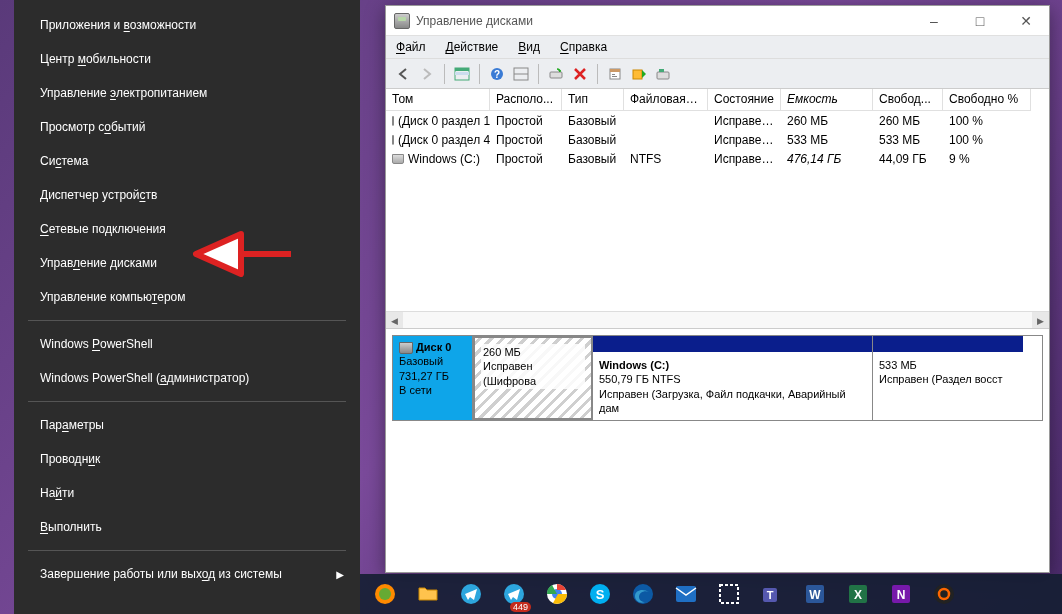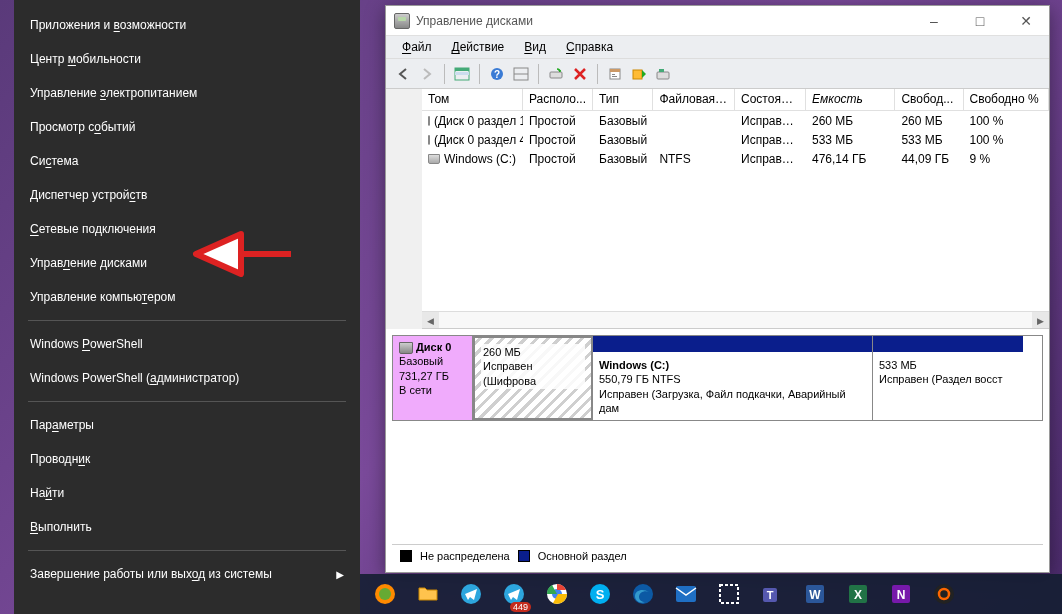--- a/index.html
+++ b/index.html
@@ -1,59 +1,59 @@
 <!DOCTYPE html>
 <html><head>
 <meta charset="utf-8">
 <style>
   * { box-sizing: border-box; margin: 0; padding: 0; font-family: "Segoe UI", Tahoma, sans-serif; }
   body { width: 1062px; height: 614px; background: linear-gradient(135deg, #5a3a7a 0%, #7a4a9a 50%, #4a2a6a 100%); overflow: hidden; position: relative; }
 
   
   .context-menu { position: absolute; left: 14px; top: 0; width: 346px; height: 614px; background: #2c2c2c; color: #fff; padding: 8px 0; }
-  .context-menu .item { padding: 10px 16px; font-size: 12px; cursor: default; position: relative; }
+  .context-menu .item { padding: 10px 26px; font-size: 12px; cursor: default; position: relative; }
   .context-menu .item .ul { text-decoration: underline; text-underline-offset: 2px; }
   .context-menu .sep { height: 1px; background: #555; margin: 6px 14px; }
   .context-menu .sub-arrow { position: absolute; right: 16px; top: 50%; transform: translateY(-50%); font-size: 10px; }
 
   
   .anno-arrow { position: absolute; left: 186px; top: 226px; pointer-events: none; }
 
   
   .dm-window { position: absolute; left: 385px; top: 5px; width: 665px; height: 568px; background: #f0f0f0; border: 1px solid #9a9a9a; box-shadow: 0 4px 18px rgba(0,0,0,.4); display: flex; flex-direction: column; }
   .dm-title { height: 30px; display: flex; align-items: center; padding-left: 8px; font-size: 12px; color: #555; background: #fff; border-bottom: 1px solid #e0e0e0; }
   .dm-title .icon { width: 16px; height: 16px; margin-right: 6px; background: linear-gradient(#ccc,#888); border: 1px solid #666; border-radius: 2px; position: relative; }
   .dm-title .icon::after { content:""; position:absolute; top:3px; left:3px; right:3px; height:4px; background:#b7d7a8; border-radius:1px;}
   .win-btns { margin-left: auto; display: flex; }
   .win-btn { width: 46px; height: 30px; display: flex; align-items: center; justify-content: center; font-size: 14px; color: #555; }
 
-  .menu-bar { height: 23px; display: flex; align-items: center; padding-left: 6px; font-size: 12px; background: #eceef1; border-bottom: 1px solid #ddd; }
+  .menu-bar { height: 23px; display: flex; align-items: center; font-size: 12px; background: #eceef1; border-bottom: 1px solid #ddd; }
   .menu-bar .mb { padding: 3px 10px; }
   .menu-bar .mb .ul { text-decoration: underline; text-underline-offset: 2px; }
 
   .toolbar { height: 30px; display: flex; align-items: center; padding: 0 6px; gap: 2px; background: #eceef1; border-bottom: 1px solid #ccc; }
   .tb { width: 22px; height: 22px; display: flex; align-items: center; justify-content: center; font-size: 13px; border: 1px solid transparent; }
   .tb svg { width: 16px; height: 16px; }
   .tb-sep { width: 1px; height: 20px; background: #bbb; margin: 0 4px; }
 
-  .vol-table { flex: 0 0 auto; background: #fff; border-bottom: 1px solid #ccc; height: 240px; overflow: hidden; position: relative; margin-left: 36px; }
+  .vol-table { flex: 0 0 auto; background: #fff; border-bottom: 1px solid #ccc; height: 240px; overflow: hidden; position: relative; }
   .vol-head { display: flex; height: 22px; font-size: 12px; }
   .vol-head .col { border-right: 1px solid #e0e0e0; border-bottom: 1px solid #e0e0e0; padding: 3px 6px; background: #fff; white-space: nowrap; overflow: hidden; text-overflow: ellipsis; }
   .vol-rows .row { display: flex; font-size: 12px; height: 19px; align-items: center; }
   .vol-rows .cell { padding: 0 6px; white-space: nowrap; overflow: hidden; text-overflow: ellipsis; }
   .vol-rows .cell.first { display: flex; align-items: center; gap: 4px; }
   .disk-ico { width: 12px; height: 10px; background: linear-gradient(#ddd,#aaa); border: 1px solid #888; border-radius: 0 0 2px 2px; }
 
   .hscroll { position: absolute; bottom: 0; left:0; right:0; height: 17px; background: #f0f0f0; display:flex; border-top:1px solid #ddd;}
   .hscroll .arrow { width: 17px; height: 17px; background: #e8e8e8; display:flex;align-items:center;justify-content:center;font-size:9px;color:#666;}
   .hscroll .track { flex:1; background:#f8f8f8;}
 
   .disk-graph { flex: 1; background: #fff; padding: 6px; display: flex; flex-direction: column; }
   .disk-row { display: flex; height: 86px; border: 1px solid #888; margin-bottom: 8px; }
-  .disk-info { width: 80px; padding: 4px 6px; border-right: 1px solid #888; font-size: 11px; line-height: 1.3; background:#f0abfc;}
+  .disk-info { width: 80px; padding: 4px 6px; border-right: 1px solid #888; font-size: 11px; line-height: 1.3; background:#0ea5e9;}
   .disk-info .b { font-weight: bold; }
   .disk-info .di-ico { display:inline-block; width:14px;height:12px;background:linear-gradient(#ccc,#888);border:1px solid #666;border-radius:0 0 2px 2px;margin-right:3px;vertical-align:middle;}
   .parts { flex:1; display:flex; }
   .part { border-right: 1px solid #888; padding: 4px 6px; font-size: 11px; line-height: 1.3; position: relative; overflow:hidden;}
   .part:last-child { border-right: none; }
   .part .bar { position: absolute; top:0; left:0; right:0; height:16px; background:#0a1e8c; }
   .part.hatched { background: repeating-linear-gradient(-45deg,#fff,#fff 5px,#cfcfcf 5px,#cfcfcf 8px); border:2px solid #888;}
   .part.hatched .txt { background: rgba(255,255,255,.85); padding:1px 2px; position:relative;}
   .part .txt { position: relative; margin-top: 18px; }
   .part.hatched .txt{margin-top:2px;}
@@ -224,21 +224,21 @@
         </div>
         <div class="row">
           <div class="cell first" style="width: 104px;">
             <span class="disk-ico"></span>
             <span>Windows (C:)</span>
           </div>
           <div class="cell" style="width: 72px;">Простой</div>
           <div class="cell" style="width: 62px;">Базовый</div>
           <div class="cell" style="width: 84px;">NTFS</div>
           <div class="cell" style="width: 73px;">Исправен...</div>
-          <div class="cell" style="width: 92px;">476,14 ГБ</div>
+          <div class="cell" style="width: 92px; font-style: italic;">476,14 ГБ</div>
           <div class="cell" style="width: 70px;">44,09 ГБ</div>
           <div class="cell" style="width: 88px;">9 %</div>
         </div>
       </div>
     <div class="hscroll">
       <div class="arrow">◀</div>
       <div class="track"></div>
       <div class="arrow">▶</div>
     </div>
   </div>
@@ -268,26 +268,20 @@
           </div>
           <div class="part" style="flex: 0 0 150px;">
             <div class="bar"></div>
             <div class="txt">
               <div>533 МБ</div>
               <div>Исправен (Раздел восст</div>
             </div>
           </div>
         </div>
     </div>
-    <div class="legend" id="legend">
-        <span class="sw black"></span>
-        <span>Не распределена</span>
-        <span class="sw blue"></span>
-        <span>Основной раздел</span>
-      </div>
   </div>
 </div>
 
 <div class="taskbar">
   <div class="tbi">
       <svg viewBox="0 0 24 24">
         <circle cx="12" cy="12" r="10" fill="#ff8a00"></circle>
         <circle cx="12" cy="12" r="6" fill="#6a3"></circle>
       </svg>
     </div>

